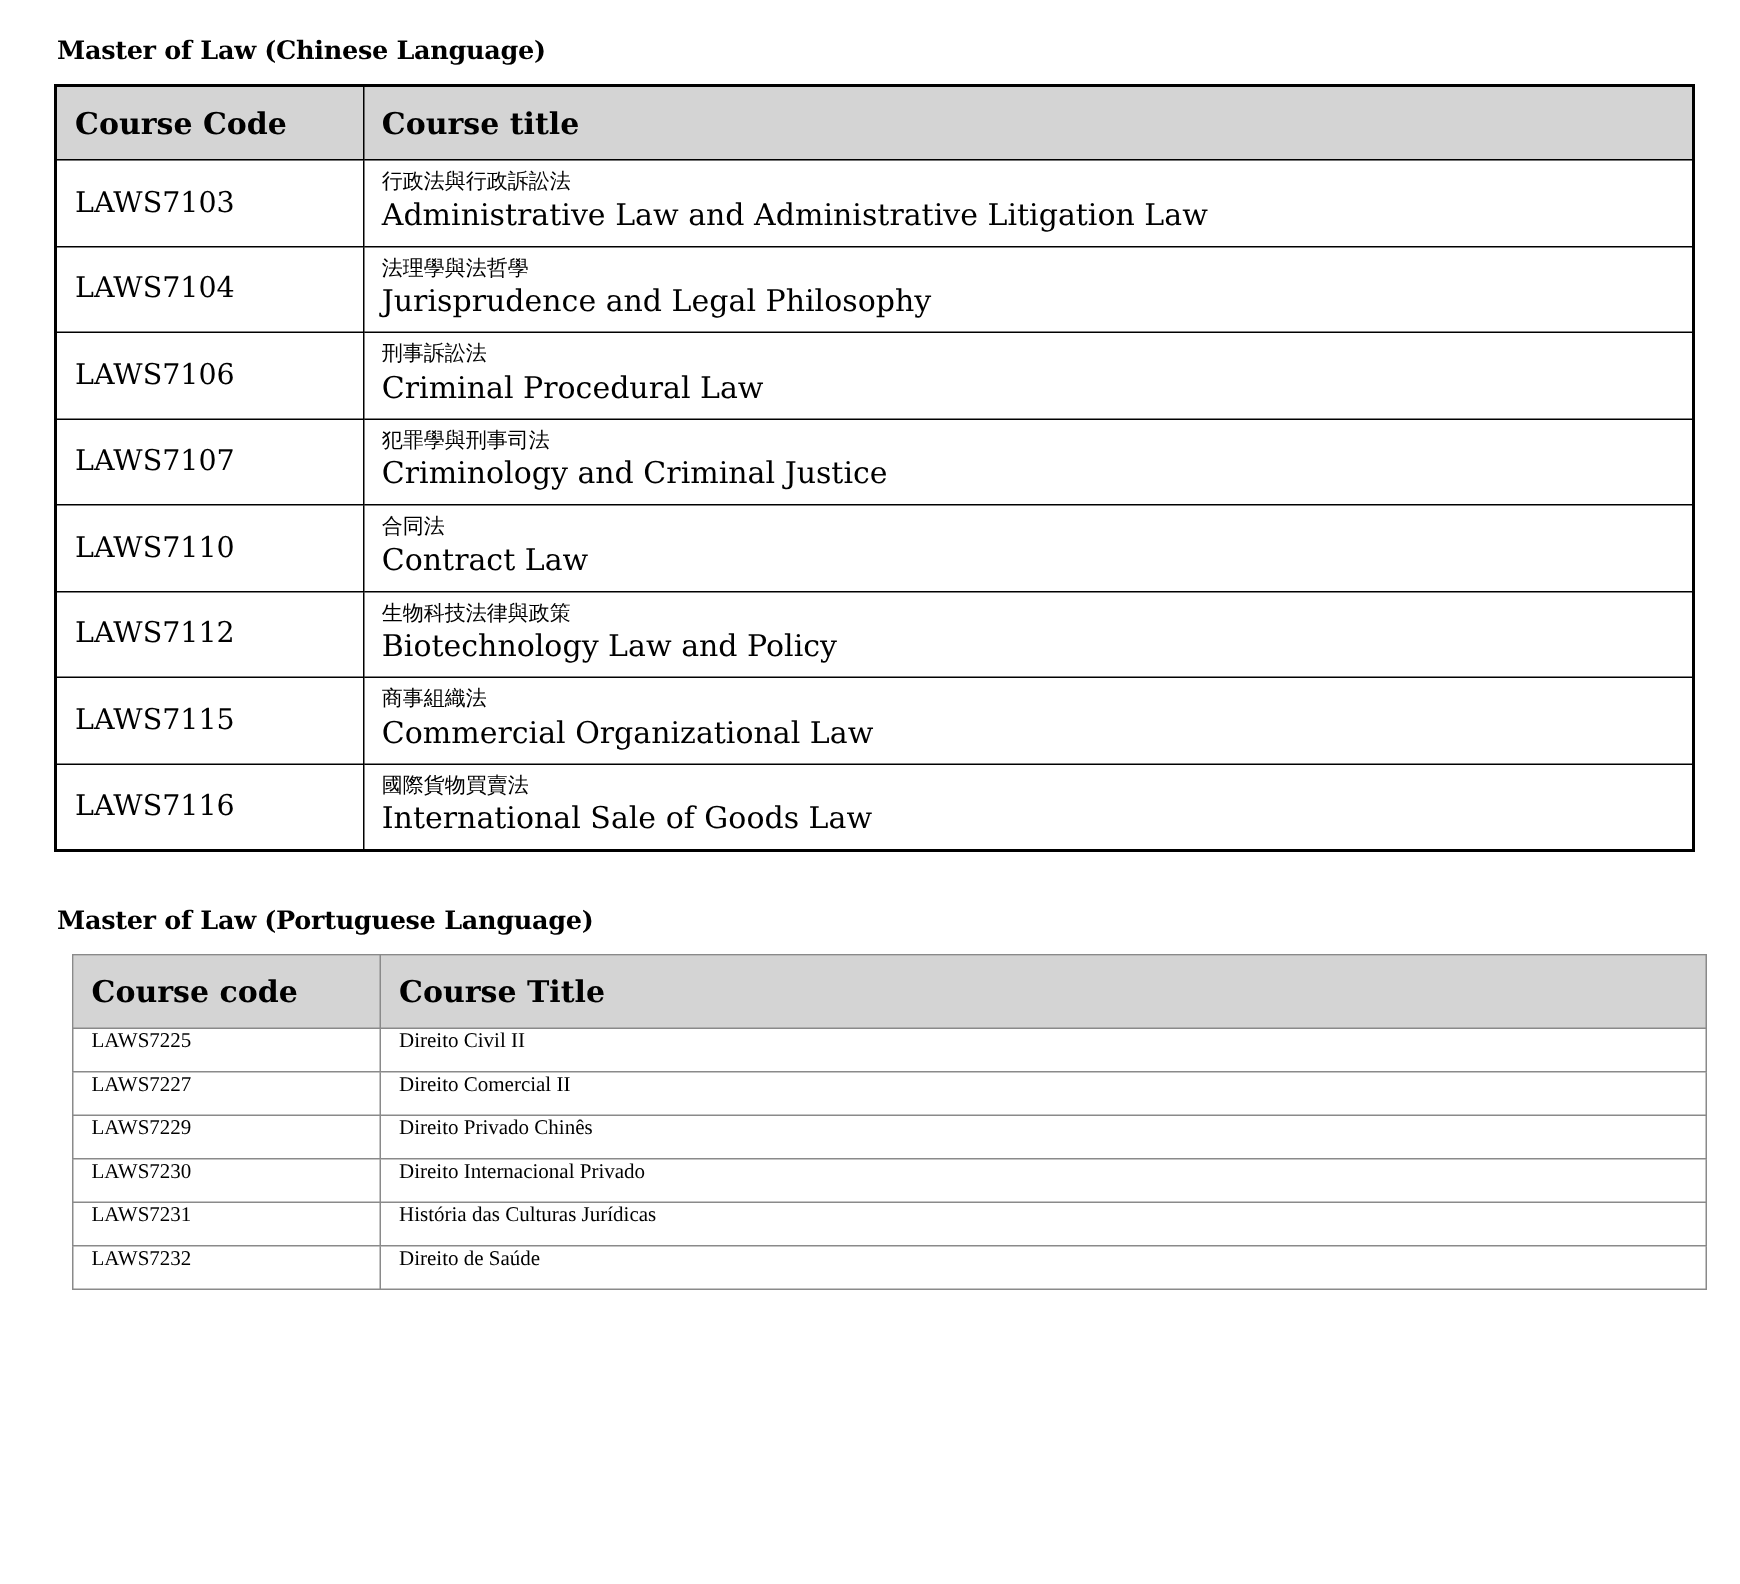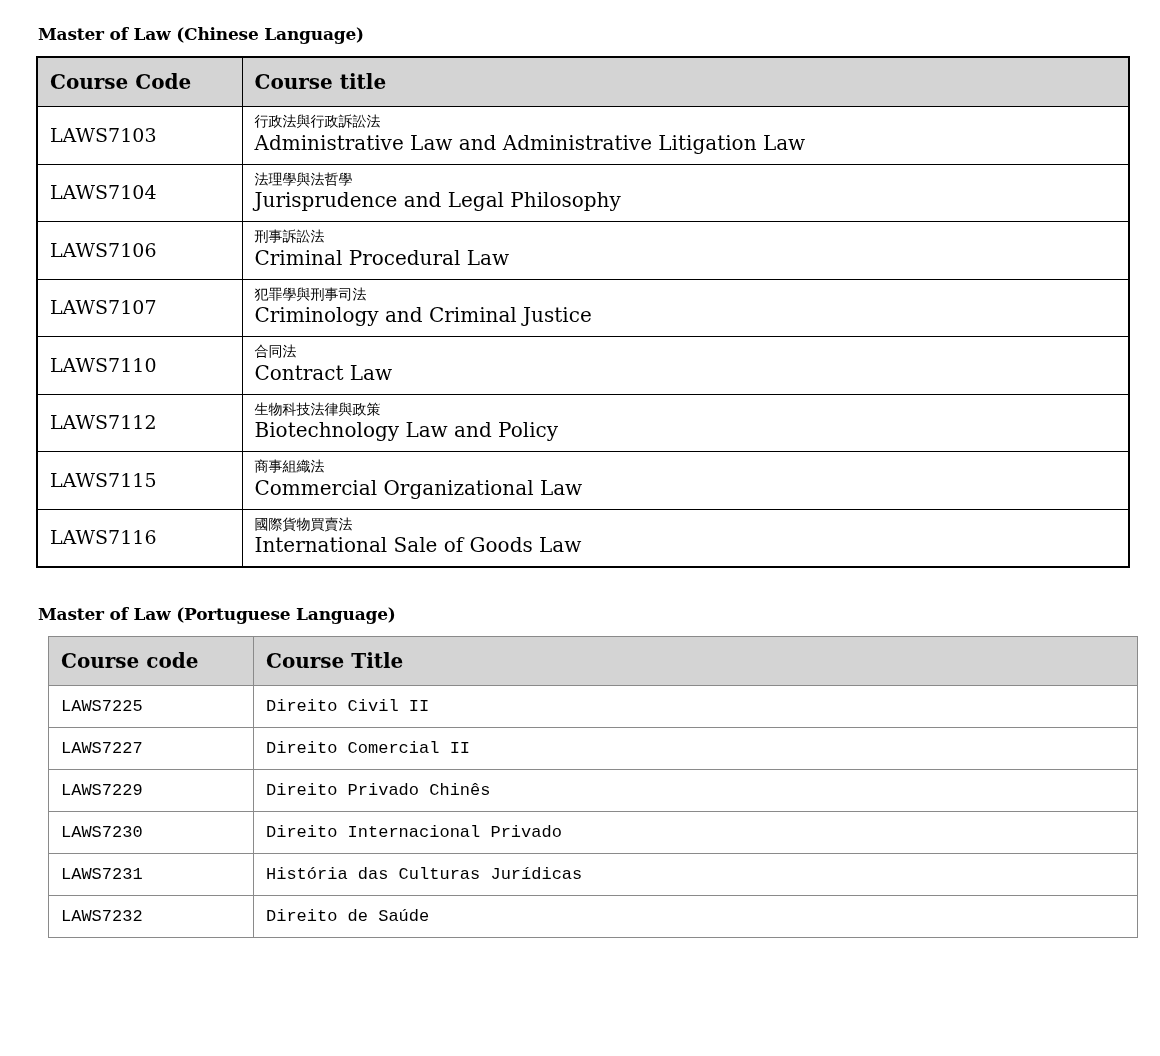--- a/index.html
+++ b/index.html
@@ -88,23 +88,23 @@
     vertical-align: middle;
   }
   .tbl-pt thead th {
     background: #d4d4d4;
     font-family: "DejaVu Serif", serif;
     font-weight: bold;
     font-size: 20px;
     padding: 12px 10px 12px 12px;
   }
   .tbl-pt tbody td {
-    font-family: Liberation Mono, monospace;
-    font-size: 17px;
-    padding: 11px 10px 11px 12px;
+    font-family: Liberation Serif, serif;
+    font-size: 14px;
+    padding: 1px 10px 11px 12px;
   }
   .tbl-pt col.c-code { width: 205px; }
 </style>
 </head>
 <body>
 
 <div class="page">
 
   <div class="section">
     <h2 class="section-title">Master of Law (Chinese Language)</h2>

